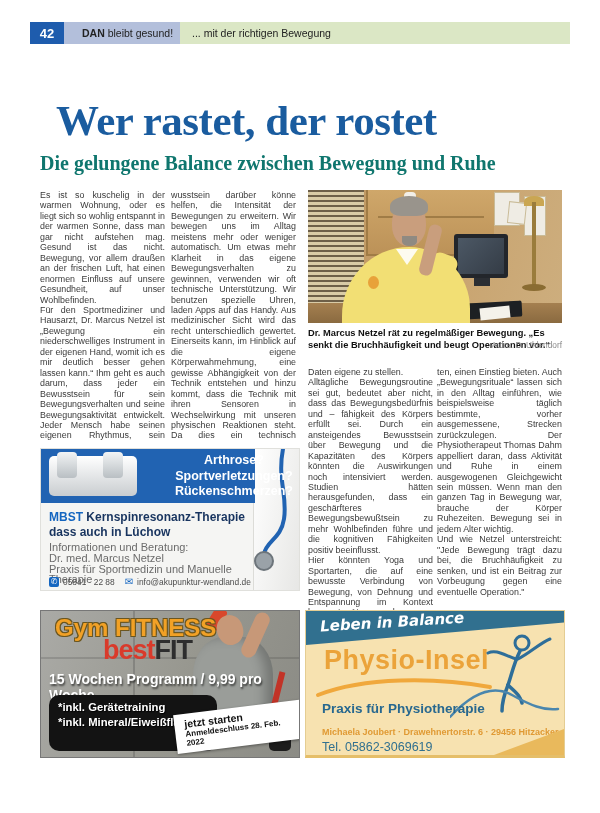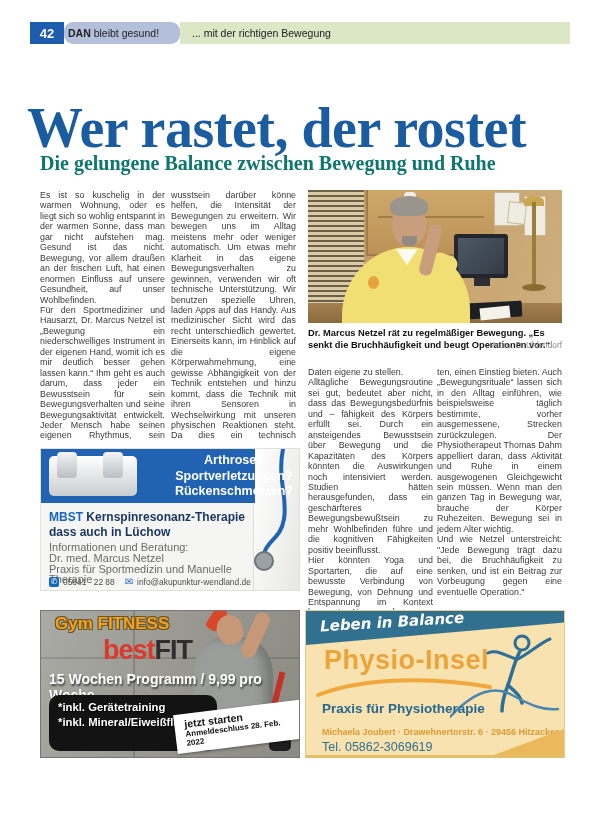--- a/index.html
+++ b/index.html
@@ -6,27 +6,27 @@
   html,body { background:#e9e9e9; }
   .page {
     position:relative; width:600px; height:813px; background:#ffffff;
     margin:0 auto; overflow:hidden;
     font-family:"Liberation Sans", sans-serif; color:#2e2e2e;
   }
   
   .header-bar { position:absolute; left:30px; top:22px; right:30px; height:22px; display:flex;justify-content:center; }
   .hb-num { width:34px; background:#1e5cad; color:#fff; font-weight:bold; font-size:13px;
             display:flex; align-items:center; justify-content:center; }
-  .hb-brand { width:116px; background:#b3bfdb; display:flex; align-items:center; padding-left:4px;
-              font-size:10.5px; color:#222;border-radius:9px; }
+  .hb-brand { width:116px; background:#b3bfdb; display:flex; align-items:center; padding-left:18px;
+              font-size:10.5px; color:#222; }
   .hb-topic { flex:1; background:#dbe7c5; display:flex; align-items:center; padding-left:12px;
               font-size:10.5px; color:#222; }
   
-  .headline { position:absolute; left:27px; top:96px; font-family:"Liberation Serif", serif;
-              font-weight:bold; font-size:56px; color:#1a5c9f; letter-spacing:-0.5px; }
+  .headline { position:absolute; left:56px; top:96px; font-family:"Liberation Serif", serif;
+              font-weight:bold; font-size:43px; color:#1a5c9f; letter-spacing:-0.5px; }
   .subheadline { position:absolute; left:40px; top:152px; font-family:"Liberation Serif", serif;
                  font-weight:bold; font-size:20px; color:#0f766e; }
   
   .col { position:absolute; width:125px; font-size:8.9px; line-height:10.45px;
          text-align:justify; color:#3a3a3a; overflow:hidden; hyphens:auto; overflow-wrap:break-word; }
   .col p { margin:0; }
   #col1 { left:40px;  top:190px; height:252px; }
   #col2 { left:171px; top:190px; height:252px; }
   #col3 { left:308px; top:367px; height:251px; }
   #col4 { left:437px; top:367px; height:251px; }
@@ -107,21 +107,21 @@
   .gym-man-head { position:absolute; right:56px; top:4px; width:26px; height:30px; background:#c79878;
                   border-radius:48%; transform:rotate(-18deg); }
   .gym-bottle { position:absolute; right:76px; top:-4px; width:13px; height:24px; background:#d9472b;
                 border-radius:4px; transform:rotate(32deg); }
   .gym-arm { position:absolute; right:36px; top:0; width:15px; height:48px; background:#c79878;
              border-radius:8px; transform:rotate(24deg); }
   .gym-strap { position:absolute; right:22px; top:60px; width:6px; height:70px; background:#c23327;
                transform:rotate(14deg); }
   .gym-dumbbell { position:absolute; right:8px; bottom:6px; width:22px; height:20px; background:#1d1d1d;
                   border-radius:5px; }
-  .gym-line1 { position:absolute; left:14px; top:3px; font-size:17px; font-weight:bold; color:#f2a126;
+  .gym-line1 { position:absolute; left:14px; top:3px; font-size:24px; font-weight:bold; color:#f2a126;
                text-shadow:1px 1px 0 #6b5620, -1px -1px 0 #6b5620, 1px -1px 0 #6b5620, -1px 1px 0 #6b5620; }
   .gym-line2 { position:absolute; left:62px; top:24px; font-size:27px; font-weight:bold; letter-spacing:-1px; }
   .gym-line2 .best { color:#d93a2b; } .gym-line2 .fit { color:#2e2e2e; }
   .gym-offer { position:absolute; left:8px; top:60px; font-size:14px; font-weight:bold; color:#fff;
                text-shadow:1px 2px 2px rgba(0,0,0,.6); }
   .gym-pill { position:absolute; left:8px; top:84px; width:168px; height:56px; background:#131313;
               border-radius:10px; padding:5px 9px; }
   .gym-pill div { color:#fff; font-weight:bold; font-size:11.3px; line-height:15.3px;
                   text-shadow:1px 1px 1px #000; }
   .gym-cta { position:absolute; right:-8px; top:96px; width:132px; background:#fff; padding:4px 8px 5px 10px;

